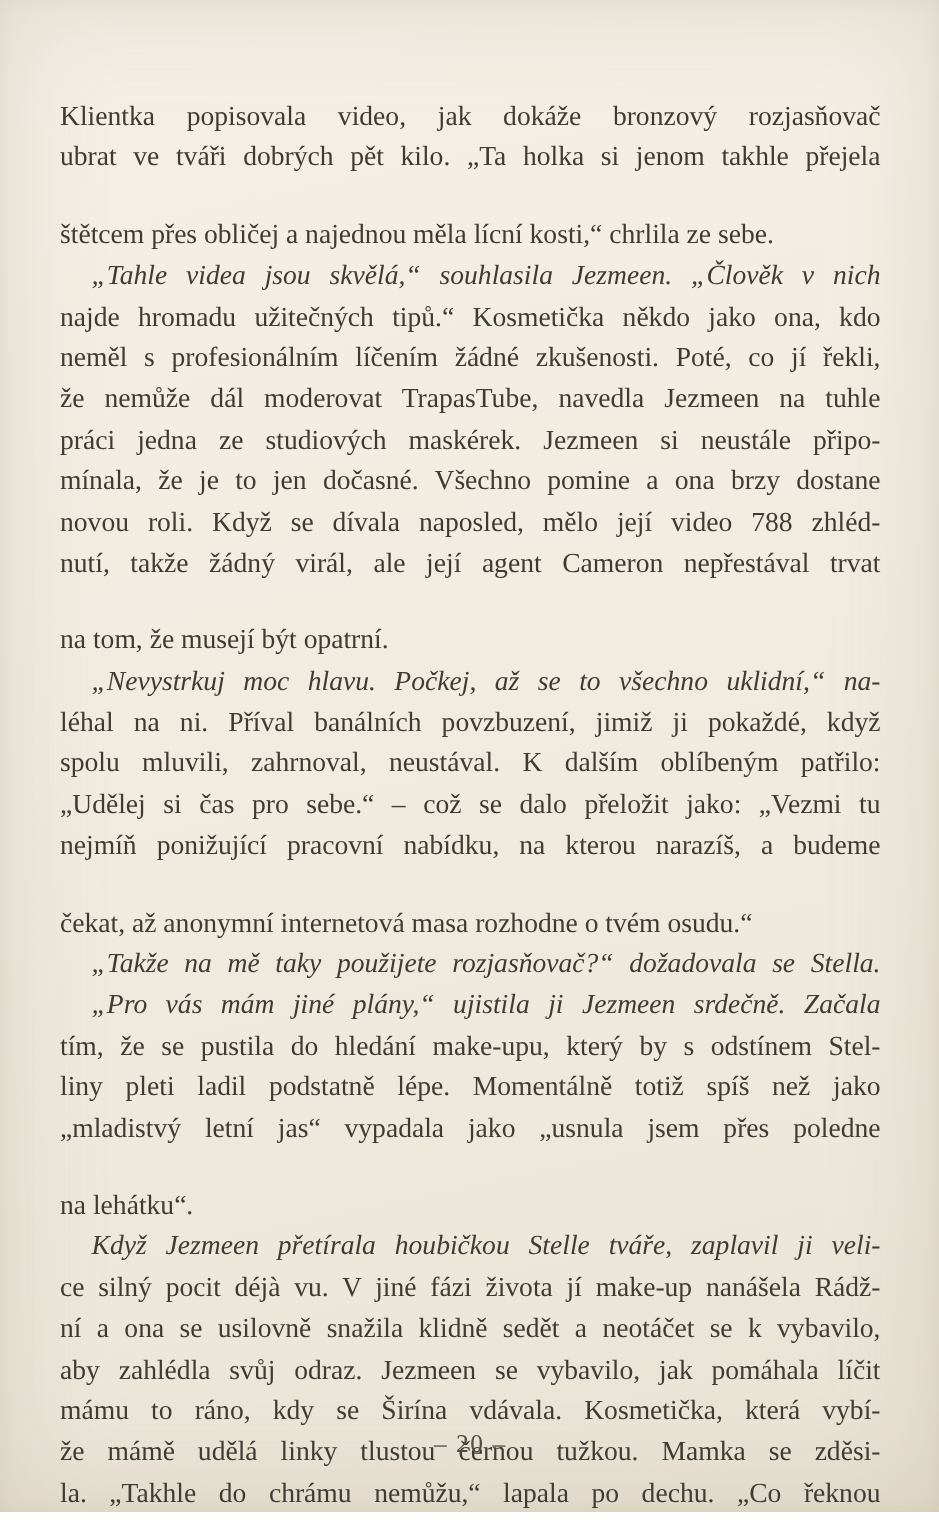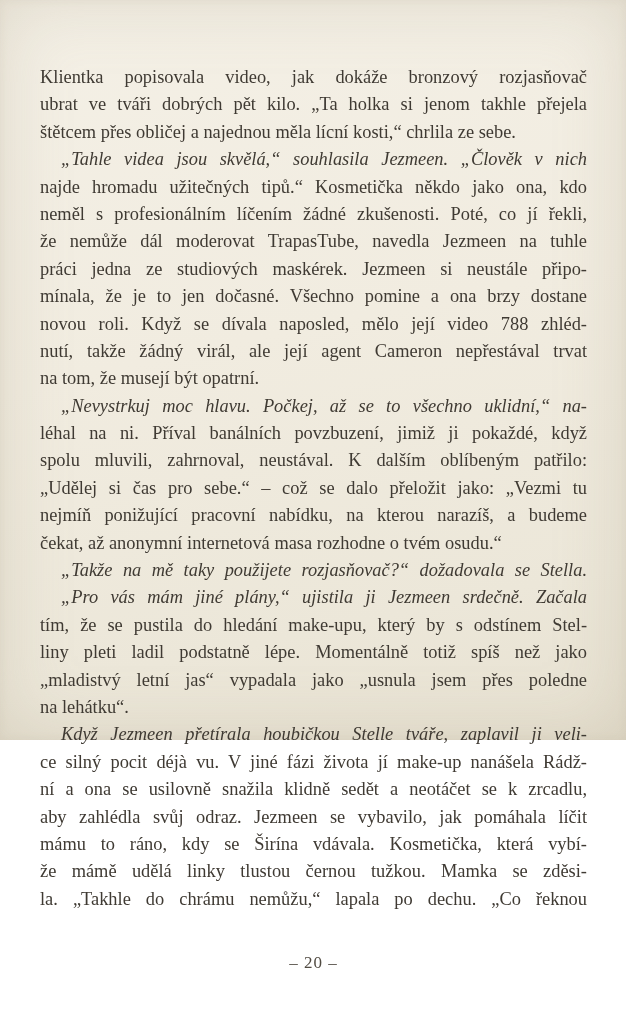--- a/index.html
+++ b/index.html
@@ -8,21 +8,21 @@
   }
   body {
     width: 626px;
     height: 1024px;
     overflow: hidden;
     font-family: "Liberation Serif", "DejaVu Serif", serif;
   }
   .page {
     position: relative;
     width: 626px;
-    height: 740px;
+    height: 1008px;
     background: linear-gradient(168deg, #f4f0e6 0%, #f1ece0 45%, #ece7d9 80%, #e7e1d1 100%);
     box-shadow:
       inset 0 0 70px rgba(170, 158, 132, 0.28),
       inset 0 0 10px rgba(170, 158, 132, 0.12);
   }
   .text-block {
     position: absolute;
     left: 40px;
     top: 64px;
     width: 547px;
@@ -33,20 +33,21 @@
   .line {
     text-align: justify;
     text-align-last: justify;
     white-space: normal;
     height: 27.4px;
     overflow: hidden;
   }
   .line.left {
     text-align: center;
     text-align-last: left;
+    margin-top: 24px;
   }
   .line.indent {
     padding-left: 21px;
     font-style: italic;
   }
   .line .it {
   }
   .page-number {
     position: absolute;
     left: 40px;
@@ -82,20 +83,20 @@
       <div class="line">nejmíň ponižující pracovní nabídku, na kterou narazíš, a budeme</div>
       <div class="line left">čekat, až anonymní internetová masa rozhodne o tvém osudu.“</div>
       <div class="line indent">„Takže na mě taky použijete rozjasňovač?“ dožadovala se Stella.</div>
       <div class="line indent">„Pro vás mám jiné plány,“ ujistila ji Jezmeen srdečně. Začala</div>
       <div class="line">tím, že se pustila do hledání make-upu, který by s odstínem Stel-</div>
       <div class="line">liny pleti ladil podstatně lépe. Momentálně totiž spíš než jako</div>
       <div class="line">„mladistvý letní jas“ vypadala jako „usnula jsem přes poledne</div>
       <div class="line left">na lehátku“.</div>
       <div class="line indent">Když Jezmeen přetírala houbičkou Stelle tváře, zaplavil ji veli-</div>
       <div class="line">ce silný pocit déjà vu. V jiné fázi života jí make-up nanášela Rádž-</div>
-      <div class="line">ní a ona se usilovně snažila klidně sedět a neotáčet se k zrcadlu,</div>
+      <div class="line">ní a ona se usilovně snažila klidně sedět a neotáčet se k vybavilo,</div>
       <div class="line">aby zahlédla svůj odraz. Jezmeen se vybavilo, jak pomáhala líčit</div>
       <div class="line">mámu to ráno, kdy se Širína vdávala. Kosmetička, která vybí-</div>
       <div class="line">že mámě udělá linky tlustou černou tužkou. Mamka se zděsi-</div>
       <div class="line">la. „Takhle do chrámu nemůžu,“ lapala po dechu. „Co řeknou</div>
     </main>
   <div class="page-number">– 20 –</div>
 </div>
 
 </body></html>

